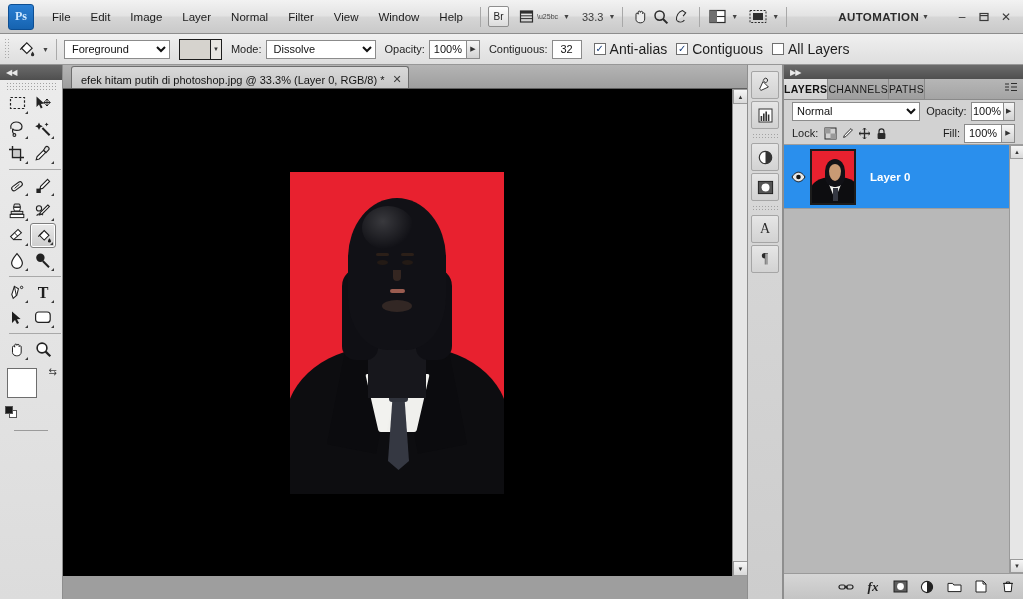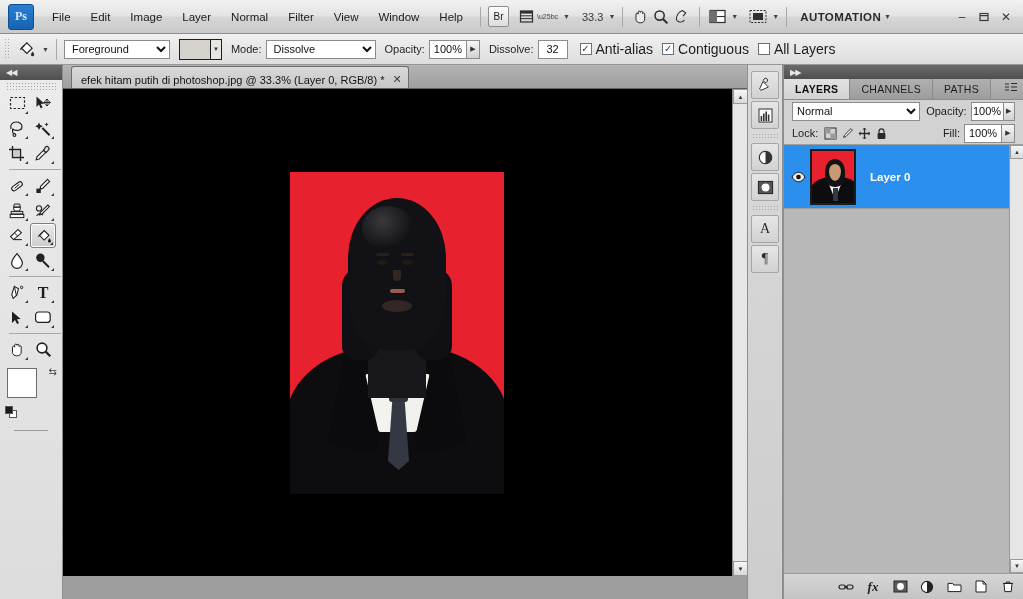--- a/index.html
+++ b/index.html
@@ -43,20 +43,21 @@
   }
   .tb-plain {
     height: 22px; padding: 0 2px; display: flex; align-items: center;
     justify-content: center; cursor: default; color:#333;
   }
   .caret { font-size: 7px; color: #444; margin-left: 3px; }
   .zoomval { font-size: 11px; color: #3b3b3b; padding: 0 2px; }
   .automation {
     font-size: 11.5px; color: #2b2b2b; letter-spacing: .4px; font-weight: 600;
     padding-left: 6px;
+    margin-left: 38px;
   }
   .wbtn {
     width: 22px; height: 20px; display:flex; align-items:center;
     justify-content:center; font-size: 12px; color:#3a3a3a; cursor: default;
   }
 
   
   .optionsbar {
     position: absolute; left: 0; top: 34px; width: 1023px; height: 31px;
     background: linear-gradient(to bottom,#f0f0f0,#dedede);
@@ -316,21 +317,21 @@
     height:14px; background:linear-gradient(to bottom,#6b6b6b,#4f4f4f);
     display:flex;align-items:center;padding-left:6px;color:#e8e8e8;font-size:8px;
     letter-spacing:-1px;
   }
   .panel-tabs {
     height:21px; display:flex; align-items:flex-end;
     background:linear-gradient(to bottom,#b6b6b6,#a4a4a4);
     border-bottom:1px solid #8a8a8a; position:relative;
   }
   .ptab {
-    height:20px; padding:0 11px; font-size:10.5px; color:#1c1c1c;
+    height:20px; padding:0 0; font-size:10.5px; color:#1c1c1c;
     display:flex;align-items:center; cursor:default;
     background:linear-gradient(to bottom,#b0b0b0,#9d9d9d);
     border-right:1px solid #8a8a8a; letter-spacing:.3px;
   }
   .ptab.active {
     background:linear-gradient(to bottom,#e2e2e2,#d2d2d2);
     color:#111; font-weight:600;
   }
   .panel-menu {
     position:absolute; right:5px; top:3px; font-size:10px; color:#2c2c2c;
@@ -498,21 +499,21 @@
     <div style="width:9px"></div>
     <span class="opt-label">Mode:</span>
     <select class="opt-select" style="width:110px">
       <option>Dissolve</option>
     </select>
     <div style="width:9px"></div>
     <span class="opt-label">Opacity:</span>
     <div class="numfield">100%</div>
     <div class="spin">▶</div>
     <div style="width:9px"></div>
-    <span class="opt-label">Dissolve:</span>
+    <span class="opt-label">Contiguous:</span>
     <div class="numfield" style="width:30px">32</div>
     <div style="width:12px"></div>
     <div class="chk-wrap">
       <div class="chk">✓</div>
       <span class="chk-label">Anti-alias</span>
     </div>
     <div class="chk-wrap">
       <div class="chk">✓</div>
       <span class="chk-label">Contiguous</span>
     </div>

